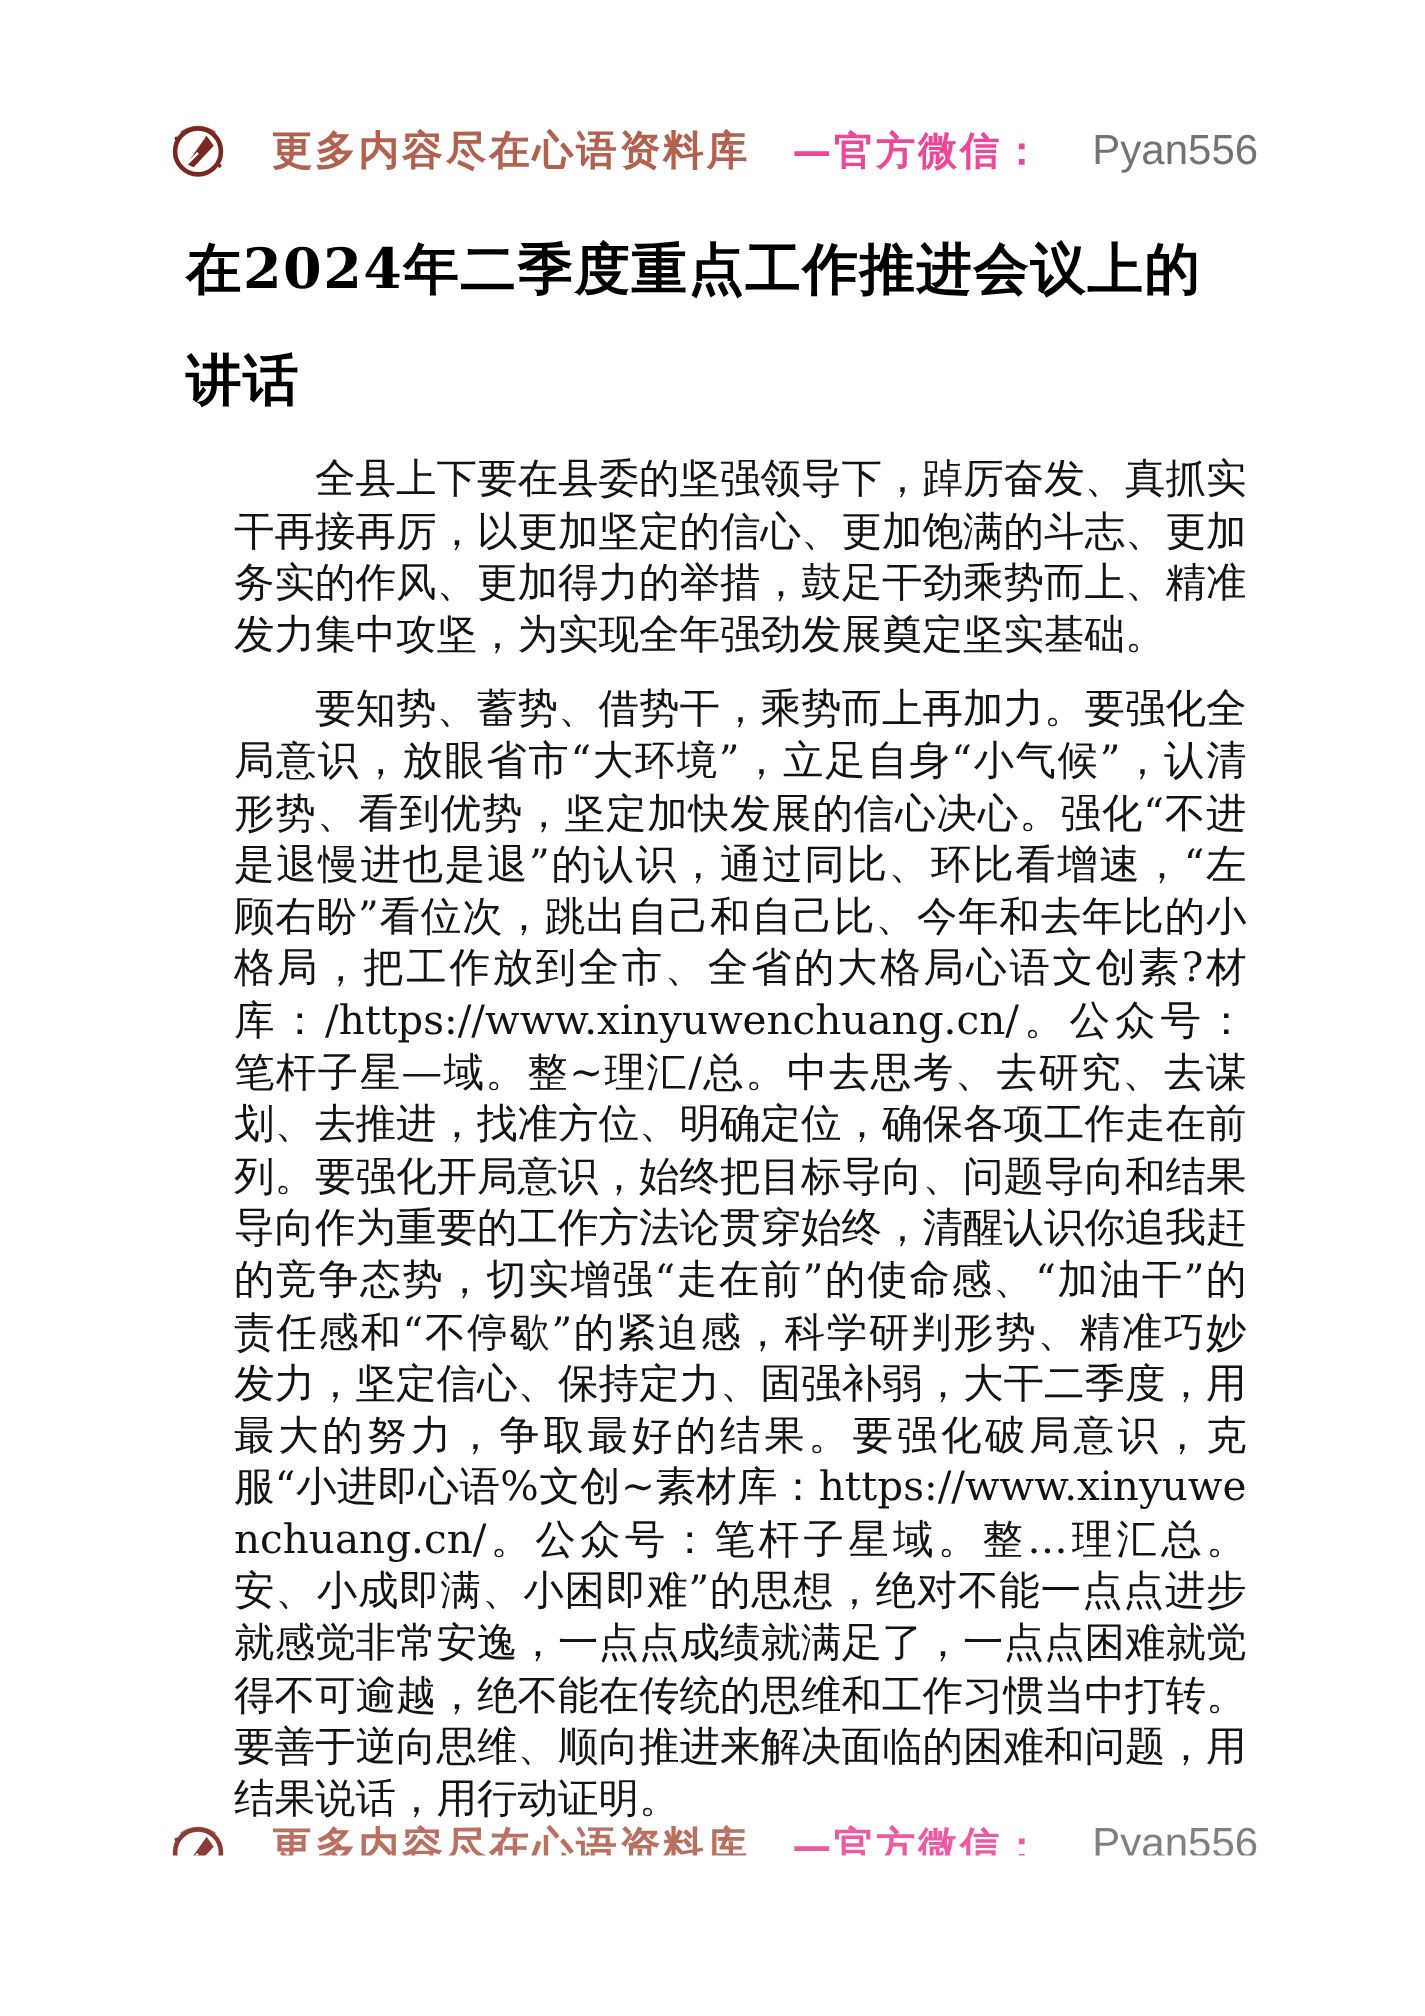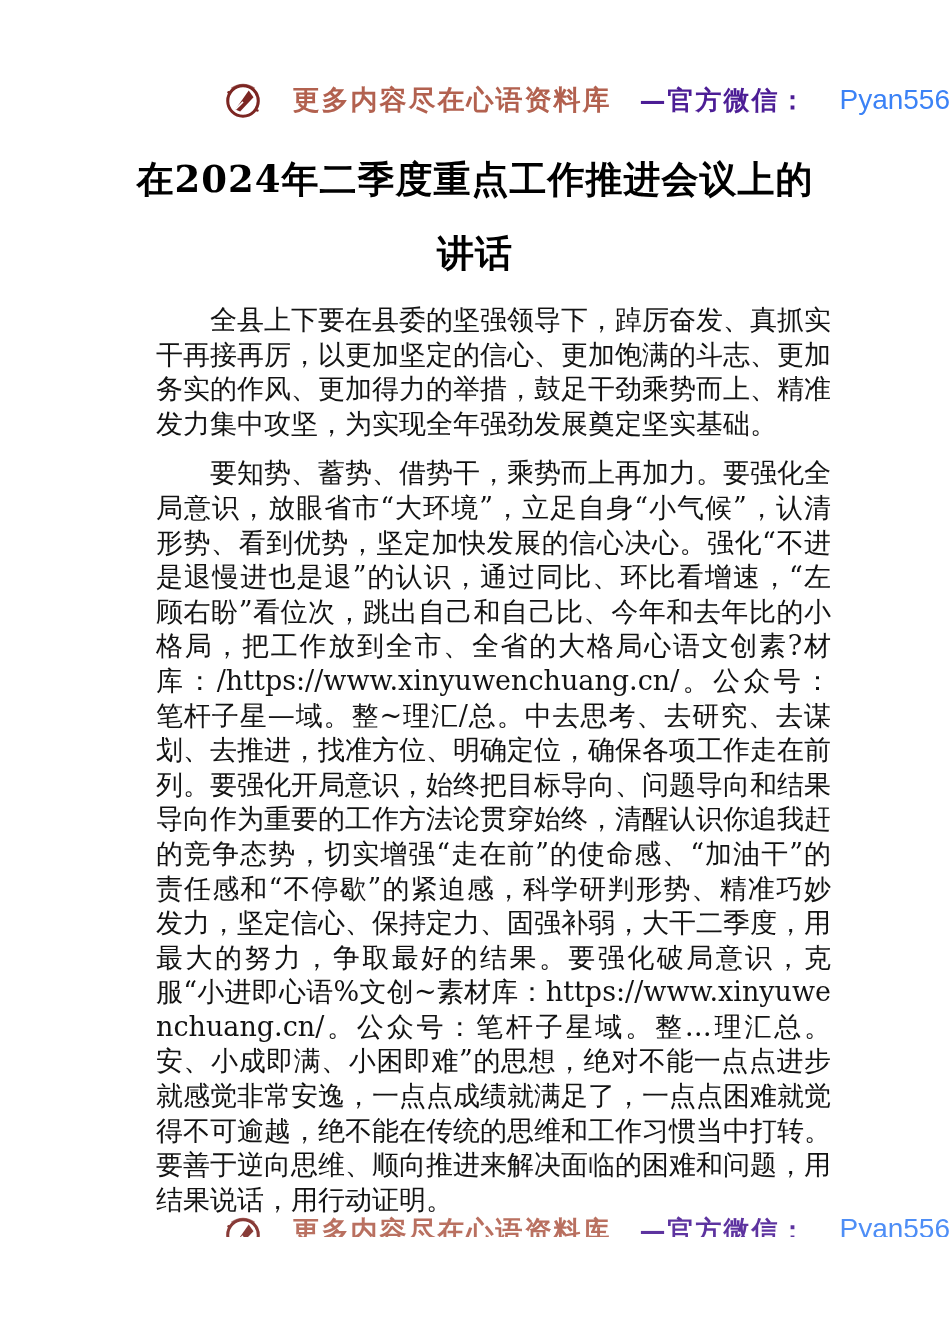--- a/index.html
+++ b/index.html
@@ -16,61 +16,60 @@
     font-family: "DejaVu Serif", "Liberation Serif", serif;
   }
 
   
   .wm {
     position: absolute;
     left: 0;
     right: 0;
     display: flex;
     align-items: center;
-    justify-content: flex-end;
+    justify-content: center;
     gap: 28px;
     white-space: nowrap;
   }
   .wm-header { top: 76px; height: 48px; }
   .wm-footer {
     top: 1213px;
     height: 24px;            
     overflow: hidden;
     align-items: flex-start;
     opacity: 0.9;
   }
   .wm-logo { width: 42px; height: 42px; flex: 0 0 auto; }
   .wm-main {
     color: #b2614f;
     font-size: 27px;
     font-weight: bold;
     letter-spacing: 2px;
   }
   .wm-label {
-    color: #4c1d95;
+    color: #ec4899;
     font-size: 26px;
     font-weight: bold;
     letter-spacing: 2px;
   }
   .wm-account {
-    color: #3b82f6;
+    color: #737373;
     font-family: "Liberation Sans", "DejaVu Sans", sans-serif;
     font-size: 28px;
     font-weight: 400;
     margin-left: 4px;
   }
 
   
   .doc-title {
     position: absolute;
     top: 142px;
     left: 124px;
     width: 702px;
     margin: 0;
-    text-align: center;
     font-size: 37px;
     line-height: 74px;
     font-weight: bold;
     color: #000000;
     letter-spacing: 1px;
   }
 
   
   .doc-body {
     position: absolute;

